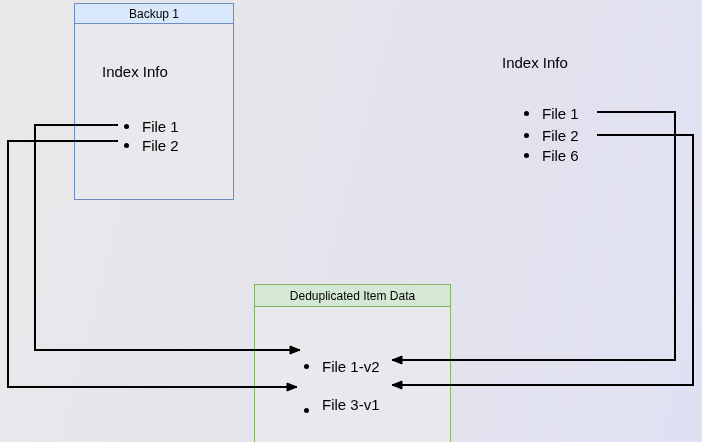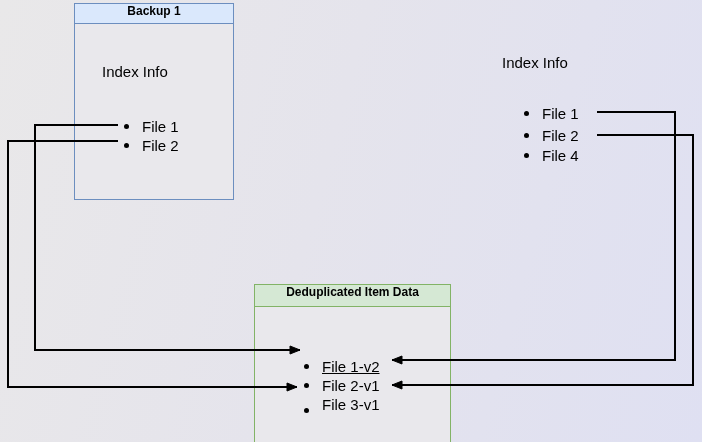--- a/index.html
+++ b/index.html
@@ -18,23 +18,24 @@
     position: absolute;
     box-sizing: border-box;
     background: #e9e8ec;
   }
   .box.blue  { border: 1.5px solid #6c8ebf; }
   .box.green { border: 1.5px solid #82b366; }
   .box-header {
     box-sizing: border-box;
     width: 100%;
     display: flex;
+    align-items: center;
     justify-content: center;
     font-size: 12px;
-    font-weight: bold;
+    font-weight: normal;
     color: #000;
   }
   .blue .box-header {
     background: #dae8fc;
     border-bottom: 1.5px solid #6c8ebf;
     height: 20px;
   }
   .green .box-header {
     background: #d5e8d4;
     border-bottom: 1.5px solid #82b366;
@@ -98,35 +99,31 @@
   <div class="row" style="left:524px; top:104px;">
     <span class="dot"></span>
     <span class="lbl">File 1</span>
   </div>
   <div class="row" style="left:524px; top:126px;">
     <span class="dot"></span>
     <span class="lbl">File 2</span>
   </div>
   <div class="row" style="left:524px; top:146px;">
     <span class="dot"></span>
-    <span class="lbl">File 4</span>
+    <span class="lbl">File 6</span>
   </div>
 
   <div class="box green" style="left:254px; top:284px; width:197px; height:160px;">
     <div class="box-header">
       <span>Deduplicated Item Data</span>
     </div>
   </div>
-  <div class="row" style="left:304px; top:357px;text-decoration:underline;">
+  <div class="row" style="left:304px; top:357px;">
     <span class="dot"></span>
     <span class="lbl">File 1-v2</span>
-  </div>
-  <div class="row" style="left:304px; top:376px;">
-    <span class="dot"></span>
-    <span class="lbl">File 2-v1</span>
   </div>
   <div class="row" style="left:304px; top:394px;align-items:flex-end;">
     <span class="dot"></span>
     <span class="lbl">File 3-v1</span>
   </div>
 
   <svg class="connectors" width="702" height="442" viewBox="0 0 702 442">
     <defs>
       <marker id="arrowhead" viewBox="0 0 12 10" refX="11" refY="5" markerWidth="12" markerHeight="10" markerUnits="userSpaceOnUse" orient="auto">
         <path d="M1,1 L11,5 L1,9 Z" fill="#000" stroke="#000" stroke-width="1"></path>

